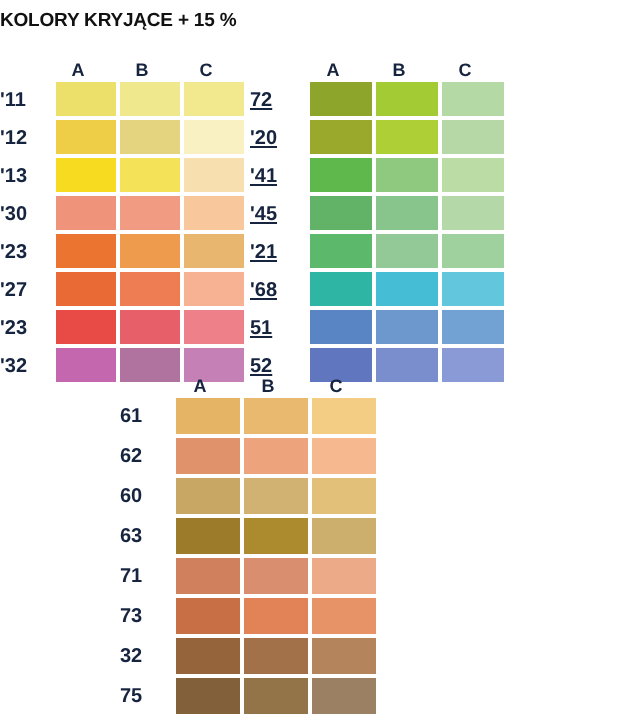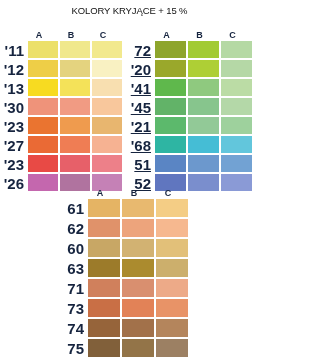--- a/index.html
+++ b/index.html
@@ -12,23 +12,23 @@
     background: #ffffff;
     font-family: "Liberation Sans", sans-serif;
     overflow: hidden;
     position: relative;
   }
   .page-title {
     position: absolute;
     top: 5px;
     left: 0;
     width: 259px;
-    text-align: center;
+    text-align: left;
     font-size: 9.5px;
-    font-weight: normal;
+    font-weight: bold;
     letter-spacing: -0.1px;
     color: #111111;
   }
   .palette {
     position: absolute;
   }
   .palette-left  { left: 0px;  top: 28px; }
   .palette-right { left: 125px; top: 28px; }
   .palette-bottom{ left: 60px; top: 186px; }
 
@@ -46,23 +46,23 @@
     font-weight: bold;
     color: #16243f;
     line-height: 11px;
   }
   .swatch-row {
     display: flex;
     align-items: center;
   }
   .row-label {
     flex: 0 0 auto;
-    text-align: right;
+    text-align: left;
     padding-right: 4px;
-    font-size: 15px;
+    font-size: 10px;
     font-weight: bold;
     color: #16243f;
     line-height: 19px;
     white-space: nowrap;
   }
   .swatch {
     height: 17px;
     margin-right: 2px;
     margin-bottom: 2px;
   }
@@ -131,21 +131,21 @@
       <div class="swatch" style="background: rgb(239, 125, 84);"></div>
       <div class="swatch" style="background: rgb(246, 178, 146);"></div>
     </div>
     <div class="swatch-row">
       <div class="row-label">'23</div>
       <div class="swatch" style="background: rgb(232, 74, 69);"></div>
       <div class="swatch" style="background: rgb(231, 96, 105);"></div>
       <div class="swatch" style="background: rgb(237, 128, 137);"></div>
     </div>
     <div class="swatch-row">
-      <div class="row-label">'26</div>
+      <div class="row-label">'32</div>
       <div class="swatch" style="background: rgb(196, 103, 174);"></div>
       <div class="swatch" style="background: rgb(176, 115, 159);"></div>
       <div class="swatch" style="background: rgb(197, 129, 182);"></div>
     </div>
   </div>
 <div class="palette palette-right">
     <div class="col-headers">
       <div class="row-label-spacer"></div>
       <div class="col-head">A</div>
       <div class="col-head">B</div>
@@ -237,21 +237,21 @@
       <div class="swatch" style="background: rgb(217, 143, 111);"></div>
       <div class="swatch" style="background: rgb(237, 170, 136);"></div>
     </div>
     <div class="swatch-row">
       <div class="row-label">73</div>
       <div class="swatch" style="background: rgb(201, 111, 69);"></div>
       <div class="swatch" style="background: rgb(226, 130, 87);"></div>
       <div class="swatch" style="background: rgb(232, 147, 103);"></div>
     </div>
     <div class="swatch-row">
-      <div class="row-label">74</div>
+      <div class="row-label">32</div>
       <div class="swatch" style="background: rgb(150, 100, 58);"></div>
       <div class="swatch" style="background: rgb(162, 113, 74);"></div>
       <div class="swatch" style="background: rgb(180, 133, 92);"></div>
     </div>
     <div class="swatch-row">
       <div class="row-label">75</div>
       <div class="swatch" style="background: rgb(129, 96, 58);"></div>
       <div class="swatch" style="background: rgb(147, 116, 72);"></div>
       <div class="swatch" style="background: rgb(156, 128, 99);"></div>
     </div>

